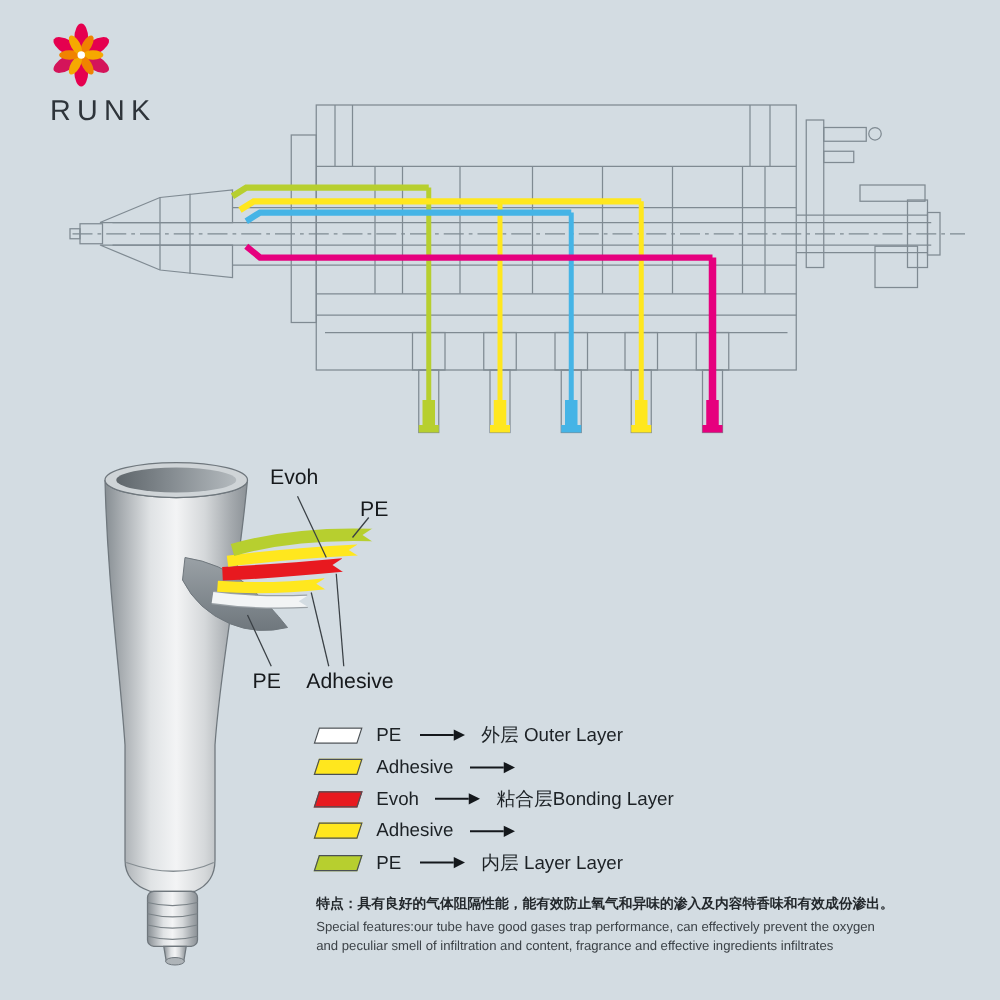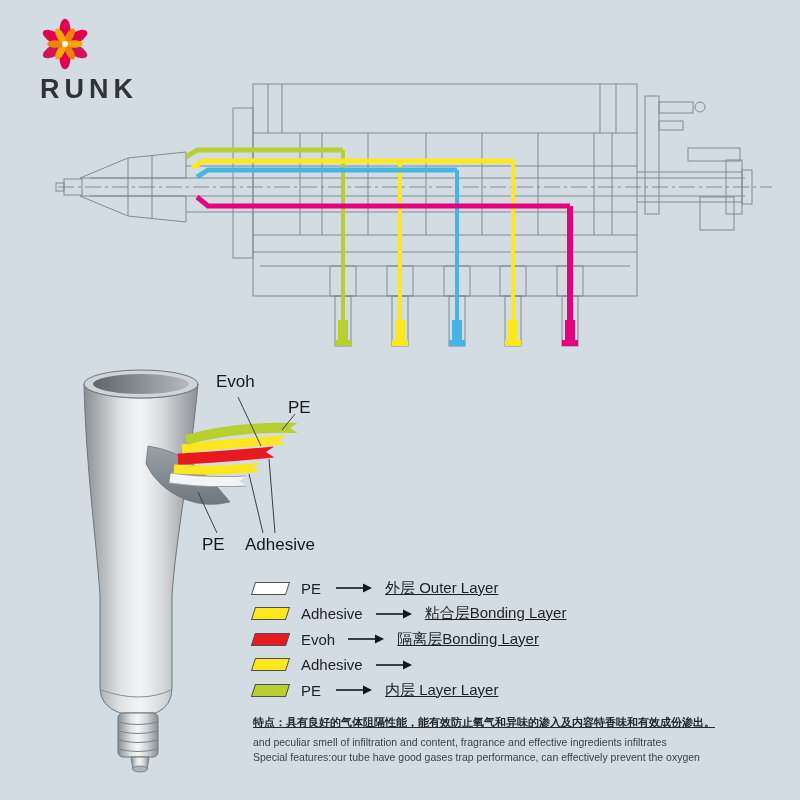--- a/index.html
+++ b/index.html
@@ -5,36 +5,36 @@
   html,body{margin:0;padding:0;}
   body{
     width:800px;height:800px;position:relative;overflow:hidden;
     background:#d3dce2;
     font-family:"Liberation Sans",sans-serif;
     color:#1c2125;
   }
   #art{position:absolute;left:0;top:0;}
   .logo{position:absolute;left:36px;top:16px;width:130px;}
   .logo-text{
-    font-size:27px;font-weight:700;letter-spacing:5px;color:#2e343a;
+    font-size:23px;font-weight:400;letter-spacing:5px;color:#2e343a;
     margin-top:-2px;margin-left:4px;
   }
   .callout{position:absolute;font-size:17px;color:#16191c;white-space:nowrap;}
   .legend{position:absolute;left:253px;top:578px;width:400px;}
   .legend-row{display:flex;align-items:center;height:20px;margin-bottom:5.5px;}
   .swatch{
     width:33px;height:11px;margin-right:13px;flex:0 0 auto;
     transform:skewX(-18deg);
     border:1px solid #4a5055;
   }
   .mat{font-size:15px;margin-right:13px;min-width:22px;}
   .arrow{margin-right:13px;flex:0 0 auto;display:block;}
-  .desc{font-size:15px;text-decoration:underline;}
+  .desc{font-size:15px;}
   .footer{position:absolute;left:253px;top:715px;width:520px;}
-  .footer-cn{font-size:11px;font-weight:600;color:#23282c;margin-bottom:5px;text-decoration:underline;}
+  .footer-cn{font-size:11px;font-weight:600;color:#23282c;margin-bottom:5px;}
   .footer-en{font-size:10.5px;color:#3c4247;line-height:1.4;}
 </style>
 </head>
 <body>
 
 <svg id="art" width="800" height="800" viewBox="0 0 800 800">
   <defs>
     <linearGradient id="gradBody" x1="0" y1="0" x2="1" y2="0">
       <stop offset="0" stop-color="#878e93"></stop>
       <stop offset="0.12" stop-color="#a9aeb2"></stop>
@@ -253,31 +253,30 @@
     <div class="desc">外层 Outer Layer</div>
   </div>
 
   <div class="legend-row">
     <div class="swatch" style="background-color: rgb(255, 231, 30);"></div>
     <div class="mat">Adhesive</div>
     <svg class="arrow" width="36" height="12">
       <line x1="0" y1="6" x2="27" y2="6" stroke="#14181c" stroke-width="1.6"></line>
       <polygon points="27,1.5 36,6 27,10.5" fill="#14181c"></polygon>
     </svg>
-    <div class="desc">粘合层Bonding Layer</div>
   </div>
 
   <div class="legend-row">
     <div class="swatch" style="background-color: rgb(232, 25, 31);"></div>
     <div class="mat">Evoh</div>
     <svg class="arrow" width="36" height="12">
       <line x1="0" y1="6" x2="27" y2="6" stroke="#14181c" stroke-width="1.6"></line>
       <polygon points="27,1.5 36,6 27,10.5" fill="#14181c"></polygon>
     </svg>
-    <div class="desc">隔离层Bonding Layer</div>
+    <div class="desc">粘合层Bonding Layer</div>
   </div>
 
   <div class="legend-row">
     <div class="swatch" style="background-color: rgb(255, 231, 30);"></div>
     <div class="mat">Adhesive</div>
     <svg class="arrow" width="36" height="12">
       <line x1="0" y1="6" x2="27" y2="6" stroke="#14181c" stroke-width="1.6"></line>
       <polygon points="27,1.5 36,6 27,10.5" fill="#14181c"></polygon>
     </svg>
   </div>
@@ -289,15 +288,15 @@
       <line x1="0" y1="6" x2="27" y2="6" stroke="#14181c" stroke-width="1.6"></line>
       <polygon points="27,1.5 36,6 27,10.5" fill="#14181c"></polygon>
     </svg>
     <div class="desc">内层 Layer Layer</div>
   </div>
 
 </div>
 
 <div class="footer">
   <div class="footer-cn">特点：具有良好的气体阻隔性能，能有效防止氧气和异味的渗入及内容特香味和有效成份渗出。</div>
+  <div class="footer-en">Special features:our tube have good gases trap performance, can effectively prevent the oxygen</div>
   <div class="footer-en">and peculiar smell of infiltration and content, fragrance and effective ingredients infiltrates</div>
-  <div class="footer-en">Special features:our tube have good gases trap performance, can effectively prevent the oxygen</div>
 </div>
 
 </body></html>

